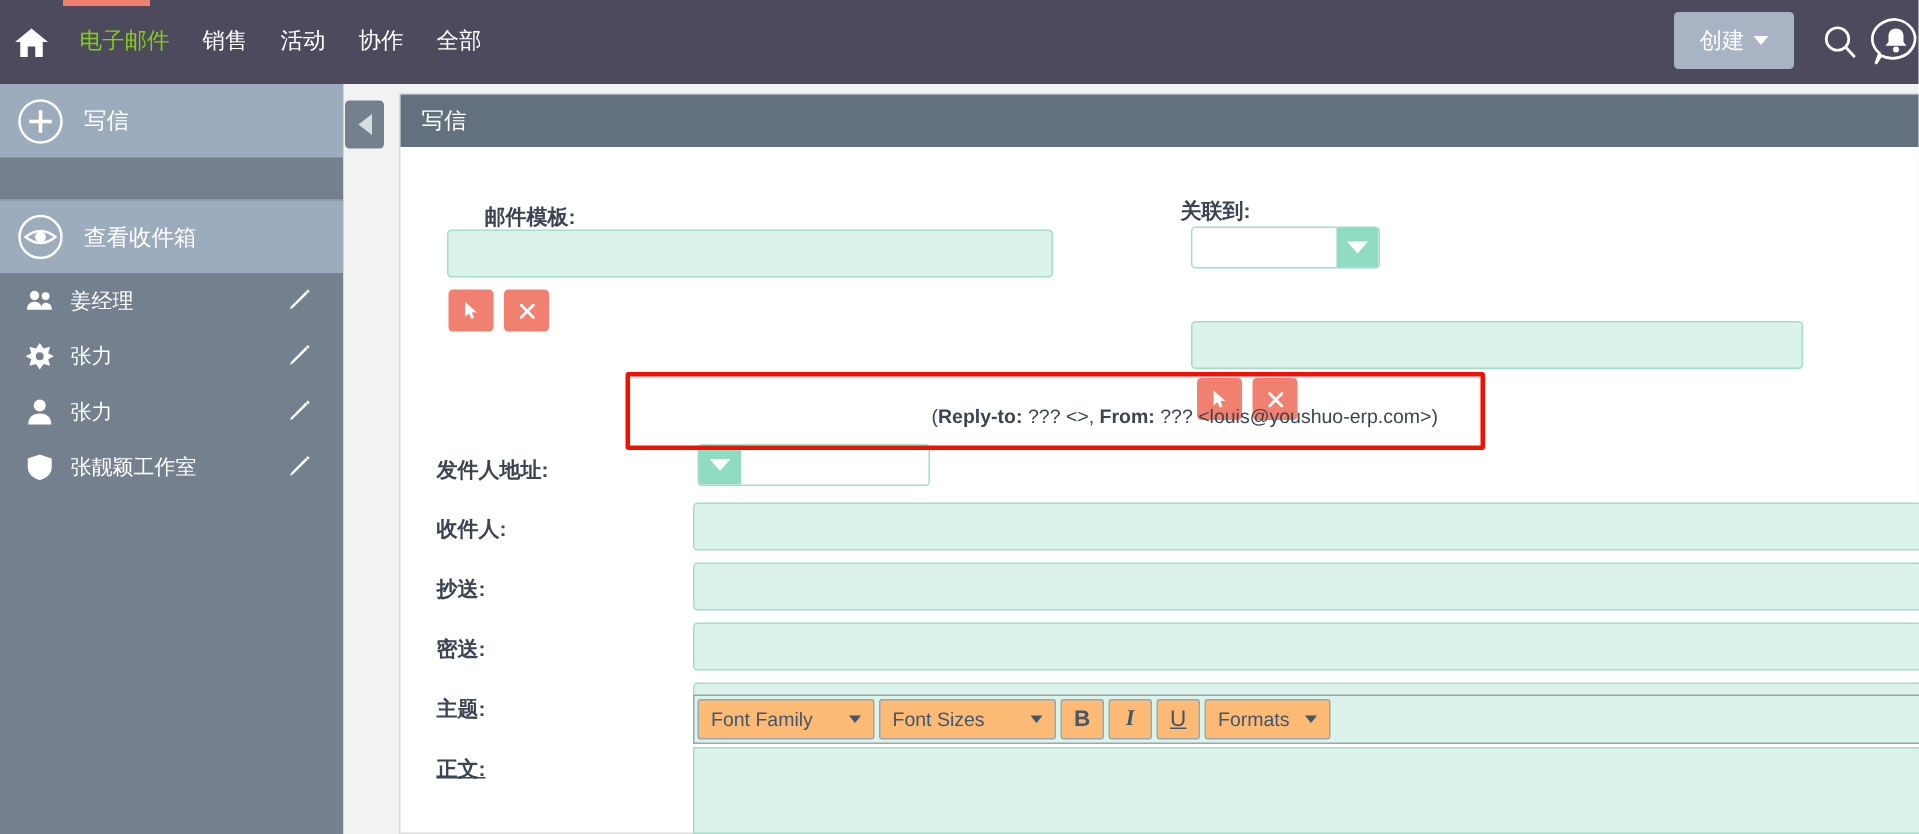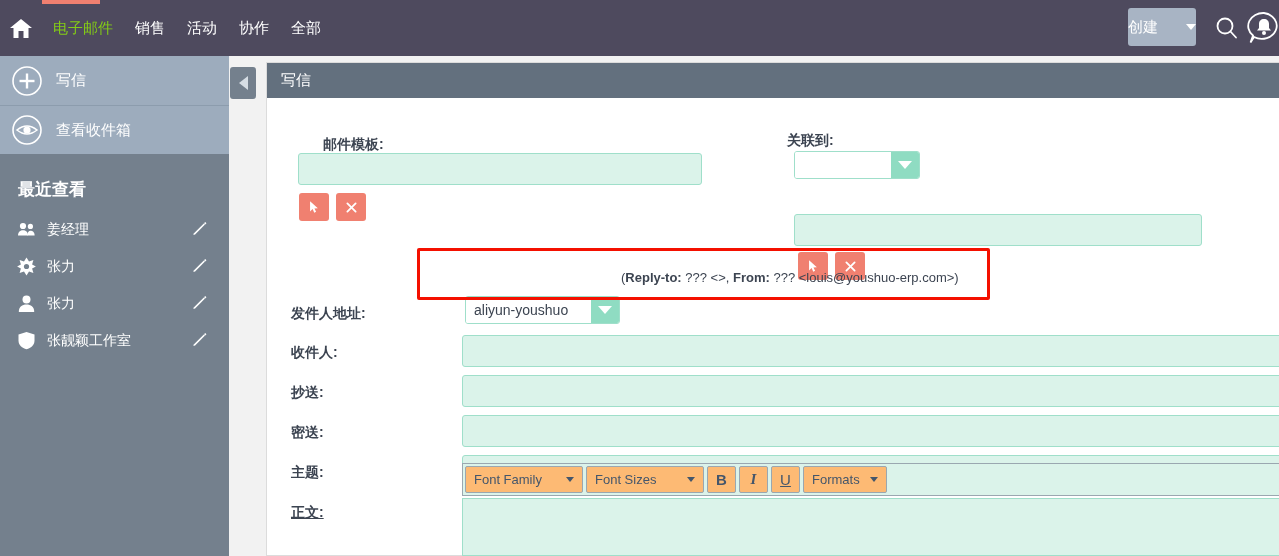--- a/index.html
+++ b/index.html
@@ -37,26 +37,26 @@
     font-size: 15px;
     padding: 0 11px;
     line-height: 56px;
     cursor: pointer;
     white-space: nowrap;
   }
   .navlink.active { color: #84cc16; }
 
   #create-btn {
     position: absolute; right: 83px; top: 8px;
-    width: 68px; height: 38px;
+    width: 80px; height: 38px;
     background: #a8b4c4;
     border-radius: 3px;
     color: #ffffff;
     font-size: 15px;
-    display: flex; align-items: center; justify-content: space-between;
+    display: flex; align-items: center; justify-content: center;
     gap: 6px;
     cursor: pointer;
   }
   #create-btn .caret {
     width: 0; height: 0;
     border-left: 5px solid transparent;
     border-right: 5px solid transparent;
     border-top: 6px solid #ffffff;
   }
   #search-icon {
@@ -76,21 +76,21 @@
   }
   .side-action {
     position: relative;
     height: 49px;
     background: #9dacbd;
     display: flex; align-items: center;
     color: #ffffff;
     font-size: 15px;
     cursor: pointer;
   }
-  .side-action + .side-action { border-top: 1px solid #8c9cad; }
+  .side-action + .side-action { border-top: 1px solid #8c9cad; margin-top: 28px; }
   .side-action .circ {
     margin-left: 11px; margin-right: 13px;
     width: 32px; height: 32px;
     flex: 0 0 32px;
   }
   #recent-title {
     color: #ffffff;
     font-size: 17px;
     font-weight: bold;
     padding: 24px 0 10px 18px;
@@ -326,21 +326,20 @@
     <span class="circ">
       <svg viewBox="0 0 32 32" width="32" height="32">
         <circle cx="16" cy="16" r="14" fill="none" stroke="#ffffff" stroke-width="1.6"></circle>
         <path d="M6 16 Q16 8 26 16 Q16 24 6 16 Z" fill="none" stroke="#ffffff" stroke-width="1.6"></path>
         <circle cx="16" cy="16" r="3.6" fill="#ffffff"></circle>
       </svg>
     </span>
     <span>查看收件箱</span>
   </div>
 
-  <div id="recent-title">最近查看</div>
 
   <div class="recent-item">
     <span class="ricon">
       <svg viewBox="0 0 19 19" width="19" height="19">
         <circle cx="6" cy="6" r="3.1" fill="#ffffff"></circle>
         <circle cx="13.4" cy="6.4" r="2.6" fill="#ffffff"></circle>
         <path d="M1 15.5 C1 11.8 3.3 10.2 6 10.2 C8.7 10.2 11 11.8 11 15.5 Z" fill="#ffffff"></path>
         <path d="M10.4 15.5 C10.4 12.3 11.7 10.8 13.4 10.8 C15.5 10.8 17.6 12.1 17.6 15.5 Z" fill="#ffffff"></path>
       </svg>
     </span>
@@ -441,21 +440,20 @@
     </div>
     <div class="coral-btn" style="left:568px; top:154px;">
       <svg viewBox="0 0 16 16" width="11" height="11">
         <line x1="2" y1="2" x2="14" y2="14" stroke="#ffffff" stroke-width="2.6" stroke-linecap="round"></line>
         <line x1="14" y1="2" x2="2" y2="14" stroke="#ffffff" stroke-width="2.6" stroke-linecap="round"></line>
       </svg>
     </div>
 
     <div class="lbl" style="left:24px; top:207px;">发件人地址:</div>
     <div class="sel-wrap" style="left:198px; top:198px; width:155px; height:28px;">
-      <span class="sel-text">aliyun-youshuo</span>
       <span class="sel-btn">
           <span class="dcaret"></span>
         </span>
     </div>
 
     <div class="lbl" style="left:24px; top:246px;">收件人:</div>
     <div class="mintfield" style="left:195px; top:237px; width:830px; height:32px;"></div>
 
     <div class="lbl" style="left:24px; top:286px;">抄送:</div>
     <div class="mintfield" style="left:195px; top:277px; width:830px; height:32px;"></div>

